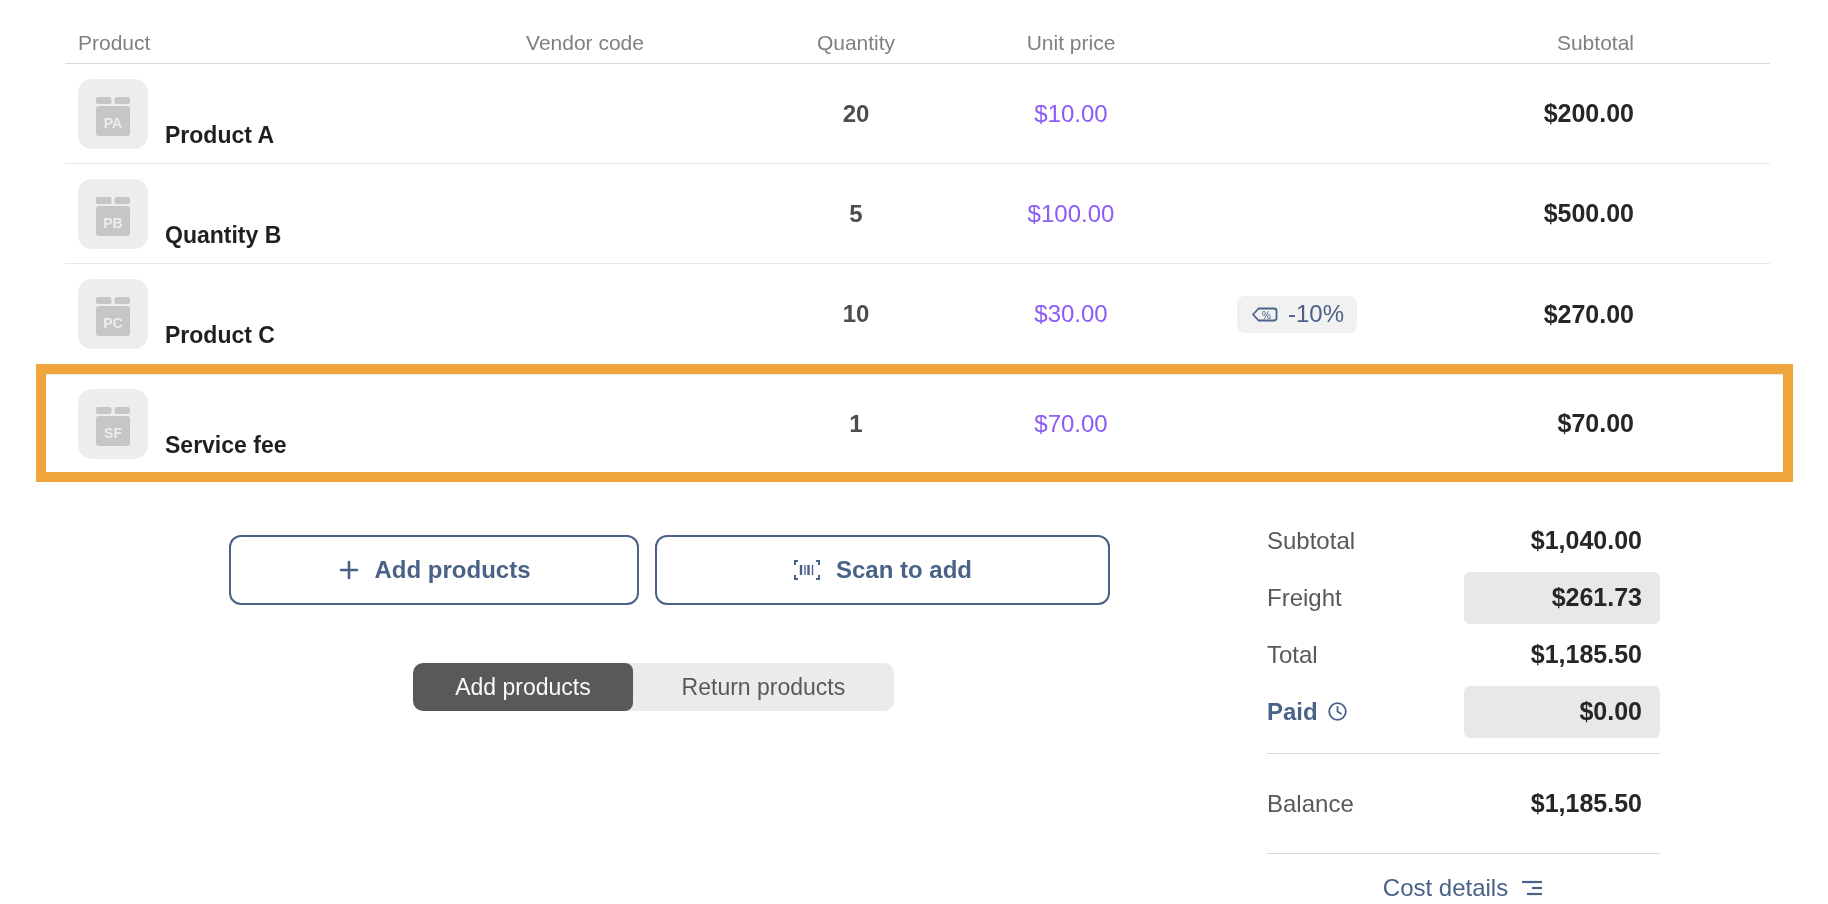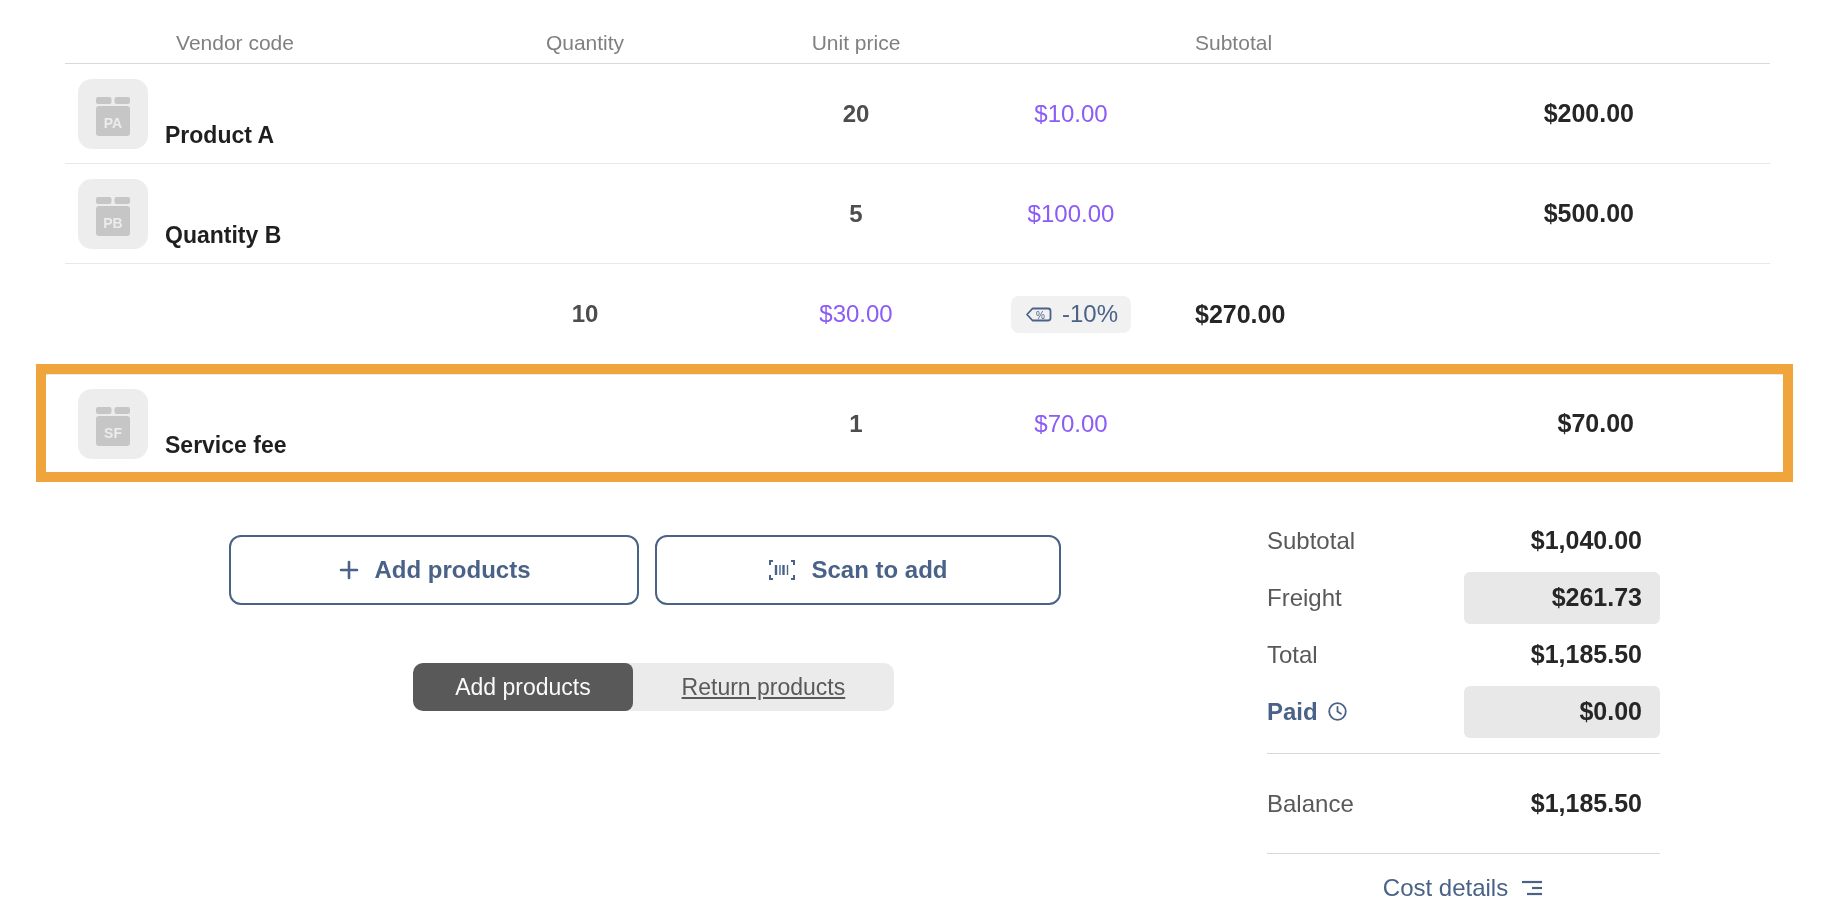--- a/index.html
+++ b/index.html
@@ -32,28 +32,28 @@
   
   .highlight-frame { border:10px solid #F0A43C; margin-left:-29px; margin-right:-23px; background:#ffffff; }
   .highlight-frame .trow { border-bottom:none; border-top:1px solid #e8e8e8; height:98px;
     padding-left:19px; padding-right:13px; grid-template-columns:340px 360px 182px 248px 204px 1fr; }
 
   
   .actions { display:flex; gap:16px; margin:53px 0 0 229px; }
   .btn-outline { height:70px; border:2px solid #4A6287; border-radius:12px; background:#ffffff;
     color:#4A6287; font-size:24px; font-weight:bold;
     display:flex; align-items:center; justify-content:center; gap:15px; cursor:pointer; }
-  .btn-add { width:410px; } .btn-scan { width:406px; }
+  .btn-add { width:410px; } .btn-scan { width:455px; }
 
   
   .toggle { display:flex; width:481px; height:48px; margin:58px 0 0 413px;
     background:#ebebeb; border-radius:10px; overflow:hidden; font-size:23px; }
   .toggle .seg { display:flex; align-items:center; justify-content:center; cursor:pointer; }
   .seg-selected { width:234px; background:#595959; color:#fafafa; border-radius:8px; }
-  .seg-plain { width:278px; color:#595959;text-decoration:underline; }
+  .seg-plain { width:278px; color:#595959; }
 
   
   .summary { position:absolute; left:1267px; top:512px; width:393px; }
   .srow { height:57px; display:flex; align-items:center; justify-content:space-between; }
   .slabel { font-size:24px; color:#595959; }
   .slabel-paid { font-size:24px; font-weight:bold; color:#4A6287; display:flex; align-items:center; gap:9px; }
   .sval { font-size:25px; font-weight:bold; color:#262626; padding-right:18px; }
   .val-box { width:196px; height:52px; background:#e8e8e8; border-radius:6px;
     display:flex; align-items:center; justify-content:flex-end; }
   .hr { border:none; border-top:1px solid #d9d9d9; margin-top:13px; }
@@ -63,20 +63,21 @@
     color:#4A6287; font-size:24px; cursor:pointer; }
 
   svg { display:block; }
 </style>
 </head>
 <body>
 
 <div class="table">
 
   <div class="grid thead">
+    <div class="th-product">Product</div>
     <div class="th-center">Vendor code</div>
     <div class="th-center">Quantity</div>
     <div class="th-center">Unit price</div>
     <div></div>
     <div class="th-right">Subtotal</div>
   </div>
 
   <div class="grid trow">
     <div class="cell-product">
       <span class="prod-icon">
@@ -109,20 +110,31 @@
       <span class="prod-name">Quantity B</span>
     </div>
     <div class="cell-vendor"></div>
     <div class="cell-qty">5</div>
     <div class="cell-price">$100.00</div>
     <div class="cell-discount"></div>
     <div class="cell-subtotal">$500.00</div>
   </div>
 
   <div class="grid trow no-border">
+    <div class="cell-product">
+      <span class="prod-icon">
+        <svg width="70" height="70" viewBox="0 0 70 70">
+          <rect x="18" y="27" width="34" height="30" rx="3" fill="#c6c6c6"></rect>
+          <rect x="18" y="18" width="15.5" height="7" rx="2" fill="#c6c6c6"></rect>
+          <rect x="36.5" y="18" width="15.5" height="7" rx="2" fill="#c6c6c6"></rect>
+          <text x="35" y="49" font-size="14" font-weight="bold" fill="#ececec" text-anchor="middle">PC</text>
+        </svg>
+      </span>
+      <span class="prod-name">Product C</span>
+    </div>
     <div class="cell-vendor"></div>
     <div class="cell-qty">10</div>
     <div class="cell-price">$30.00</div>
     <div class="cell-discount">
       <span class="discount-badge">
         <svg width="29" height="21" viewBox="0 0 29 21">
           <path d="M3 10.5 L8.5 4.5 H24 a2.5 2.5 0 0 1 2.5 2.5 v7 a2.5 2.5 0 0 1 -2.5 2.5 H8.5 Z" fill="none" stroke="#4A6287" stroke-width="1.8" stroke-linejoin="round"></path>
           <text x="16.5" y="14.5" font-size="10" fill="#4A6287" text-anchor="middle">%</text>
         </svg>
         <span>-10%</span>

